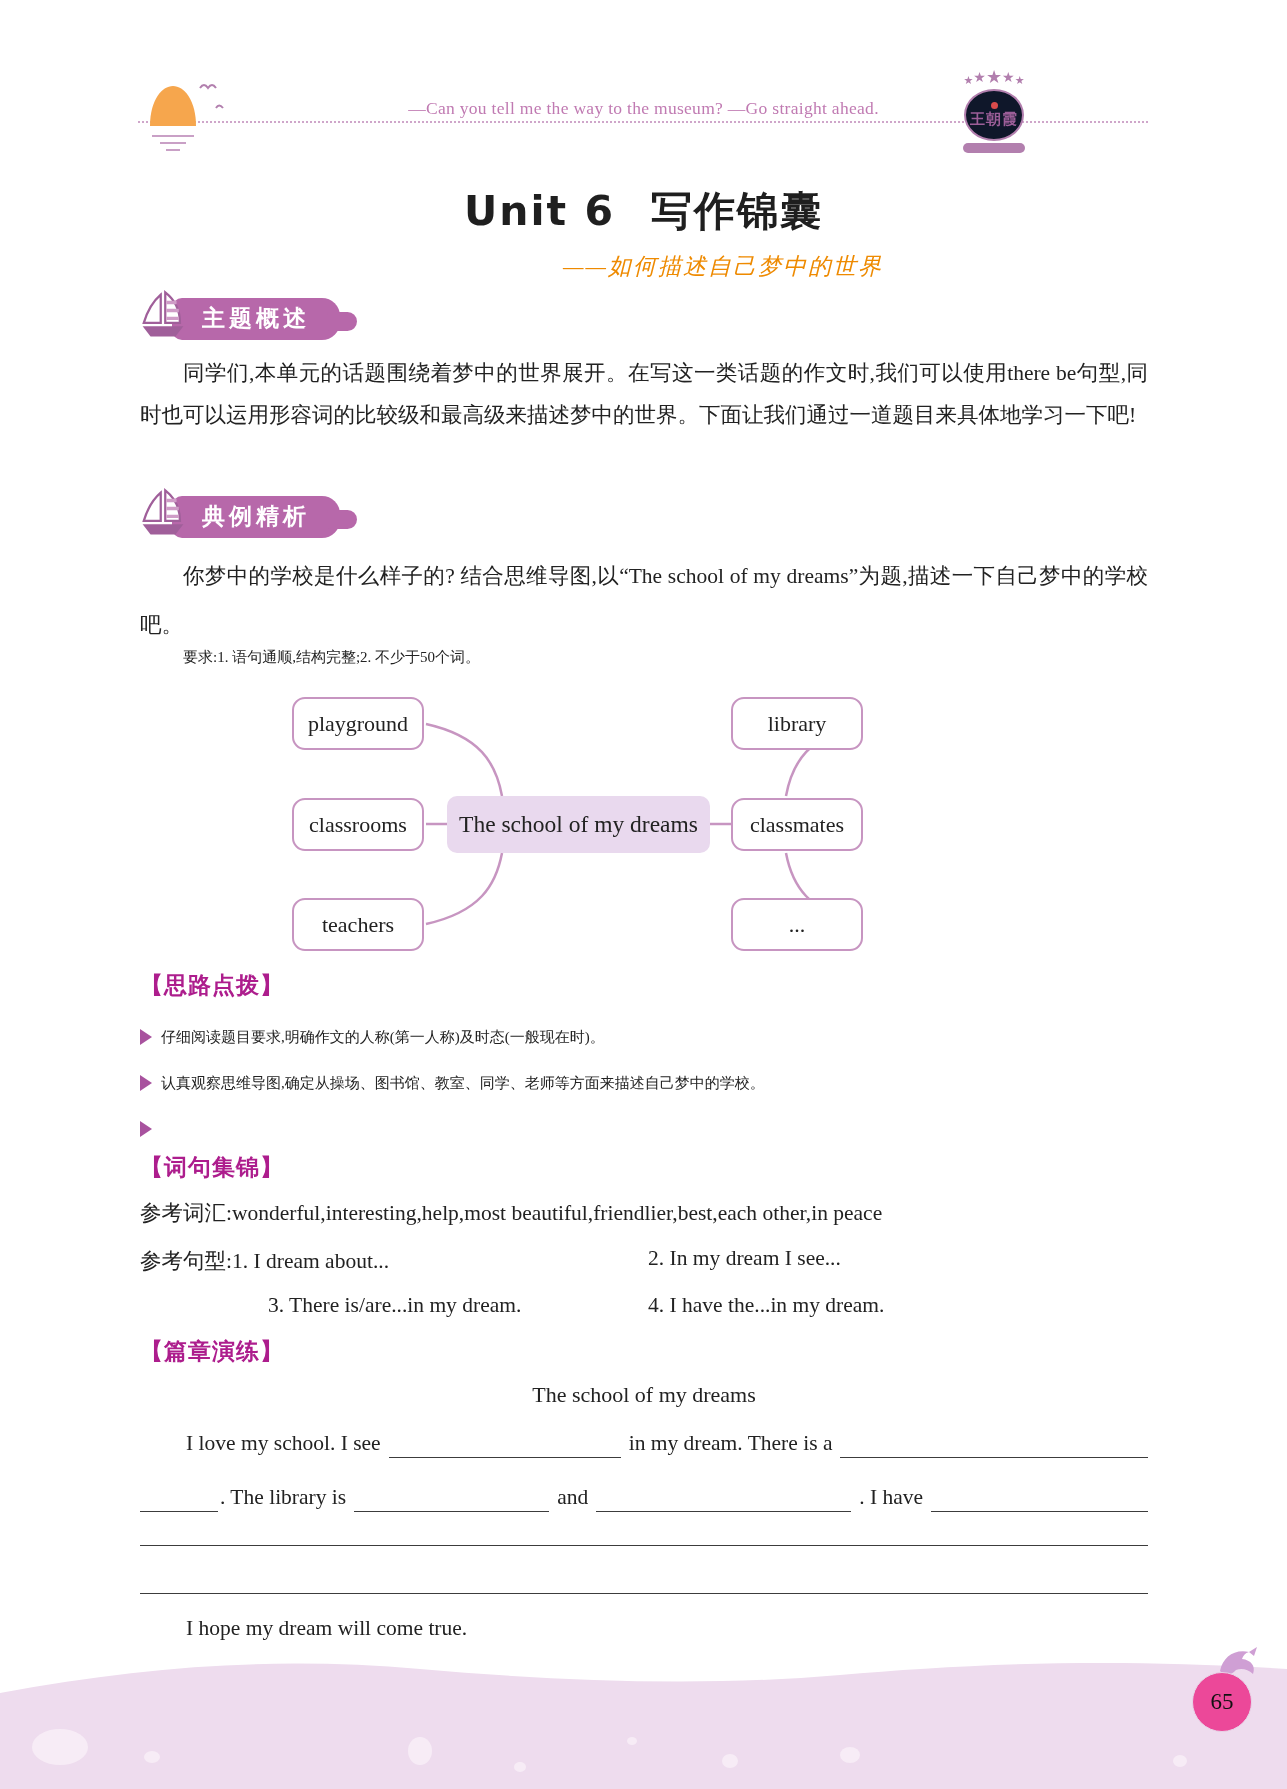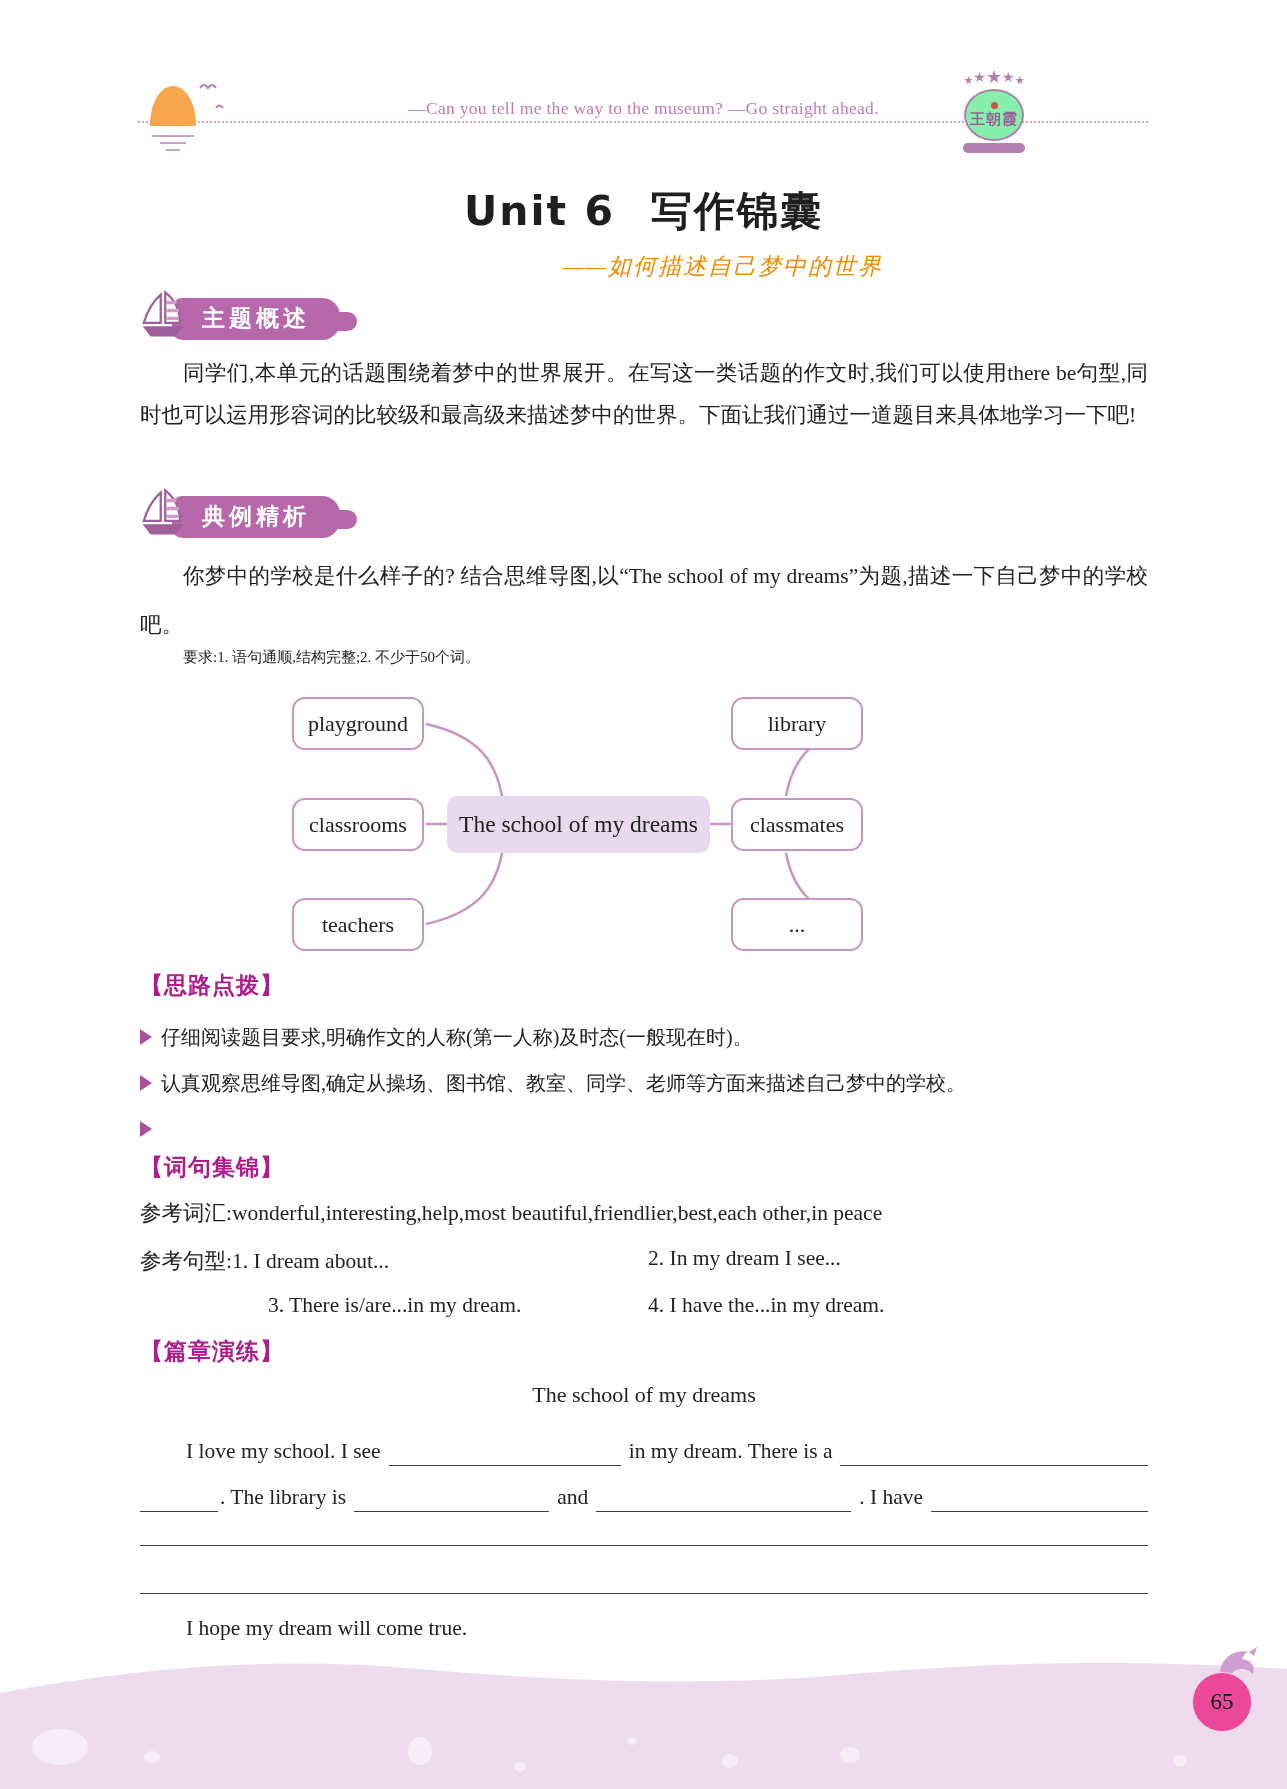--- a/index.html
+++ b/index.html
@@ -11,21 +11,21 @@
   .sun{position:absolute;left:136px;top:76px;}
   .quote{position:absolute;top:98px;left:0;width:1287px;text-align:center;
          font-size:17.5px;color:#c07ab2;letter-spacing:.3px;}
   .logo{position:absolute;left:948px;top:68px;width:92px;text-align:center;}
   .stars{display:flex;justify-content:center;align-items:flex-start;height:20px;color:#b27fae;}
   .stars span{line-height:1;}
   .st1{font-size:11px;transform:translateY(7px);}
   .st2{font-size:14px;transform:translateY(3px);}
   .st3{font-size:18px;}
   .logo-circle{margin:1px auto 0;width:56px;height:48px;border:2px solid #b27fae;border-radius:50%;
-               background:#86efac;display:flex;flex-direction:column;align-items:center;justify-content:center;}
+               background:#0f172a;display:flex;flex-direction:column;align-items:center;justify-content:center;}
   .logo-dot{width:7px;height:7px;border-radius:50%;background:#d94b4b;margin-bottom:1px;}
   .brand{font-size:15px;font-weight:bold;color:#9c5e98;letter-spacing:1px;}
   .logo-ribbon{margin:2px auto 0;width:62px;height:10px;background:#b27fae;border-radius:5px;}
 
   
   .title{position:absolute;top:184px;left:0;width:1287px;text-align:center;
          font-family:"DejaVu Sans","Liberation Sans",sans-serif;font-weight:800;
          font-size:41px;color:#1f1f1f;letter-spacing:2px;}
   .title .sp{display:inline-block;width:36px;}
   .subtitle{position:absolute;top:251px;left:563px;font-size:23px;color:#ee8a00;
@@ -56,36 +56,36 @@
   .mcenter{position:absolute;left:307px;top:108px;width:263px;height:57px;background:#e9d9ee;
         border-radius:10px;display:flex;align-items:center;justify-content:center;font-size:23.5px;}
   .ml{left:152px;} .mr{left:591px;}
   .row0{top:9px;text-align:center;} .row1{top:110px;} .row2{top:210px;}
 
   
   .h-mag{position:absolute;left:140px;font-size:23px;font-weight:bold;color:#ad1d8d;
          font-family:"DejaVu Sans","Liberation Sans",sans-serif;letter-spacing:1px;}
   .h-tips{top:970px;} .h-phr{top:1152px;} .h-pra{top:1336px;}
   .bullets{position:absolute;top:1014px;left:140px;width:1060px;}
-  .brow{display:flex;align-items:center;height:46px;font-size:20px;}
+  .brow{display:flex;align-items:center;height:46px;font-size:15px;}
   .tri{width:0;height:0;border-left:12px solid #a8529e;border-top:8px solid transparent;
        border-bottom:8px solid transparent;margin-right:9px;flex:0 0 auto;}
 
   
   .vocab{position:absolute;top:1198px;left:140px;width:1040px;font-size:21.5px;}
   .patrow{position:absolute;left:140px;width:1008px;font-size:21.5px;height:32px;}
   .pr1{top:1246px;} .pr2{top:1293px;}
   .pat-abs{position:absolute;top:0;}
   .pat2pos{left:508px;} .pat3pos{left:128px;}
 
   
   .essay-title{position:absolute;top:1382px;left:140px;width:1008px;text-align:center;font-size:22px;}
   .essay-line{position:absolute;left:140px;width:1008px;display:flex;align-items:flex-end;
               font-size:21.5px;line-height:30px;}
-  .el1{top:1428px;margin-top:8px;} .el2{top:1474px;margin-top:8px;}
+  .el1{top:1428px;} .el2{top:1474px;margin-top:8px;}
   .bl{border-bottom:1.6px solid #3c3c3c;height:25px;flex:0 0 auto;}
   .w232{width:232px;margin:0 8px;} .w78{width:78px;margin-right:2px;}
   .w195{width:195px;margin:0 8px;} .w255{width:255px;margin:0 8px;}
   .wfill{flex:1 1 auto;margin-left:8px;}
   .ind{width:46px;flex:0 0 auto;}
   .rule{position:absolute;left:140px;width:1008px;border-top:1.6px solid #3c3c3c;}
   .r1{top:1545px;} .r2{top:1593px;}
   .closing{position:absolute;top:1616px;left:186px;font-size:21.5px;}
 
   

